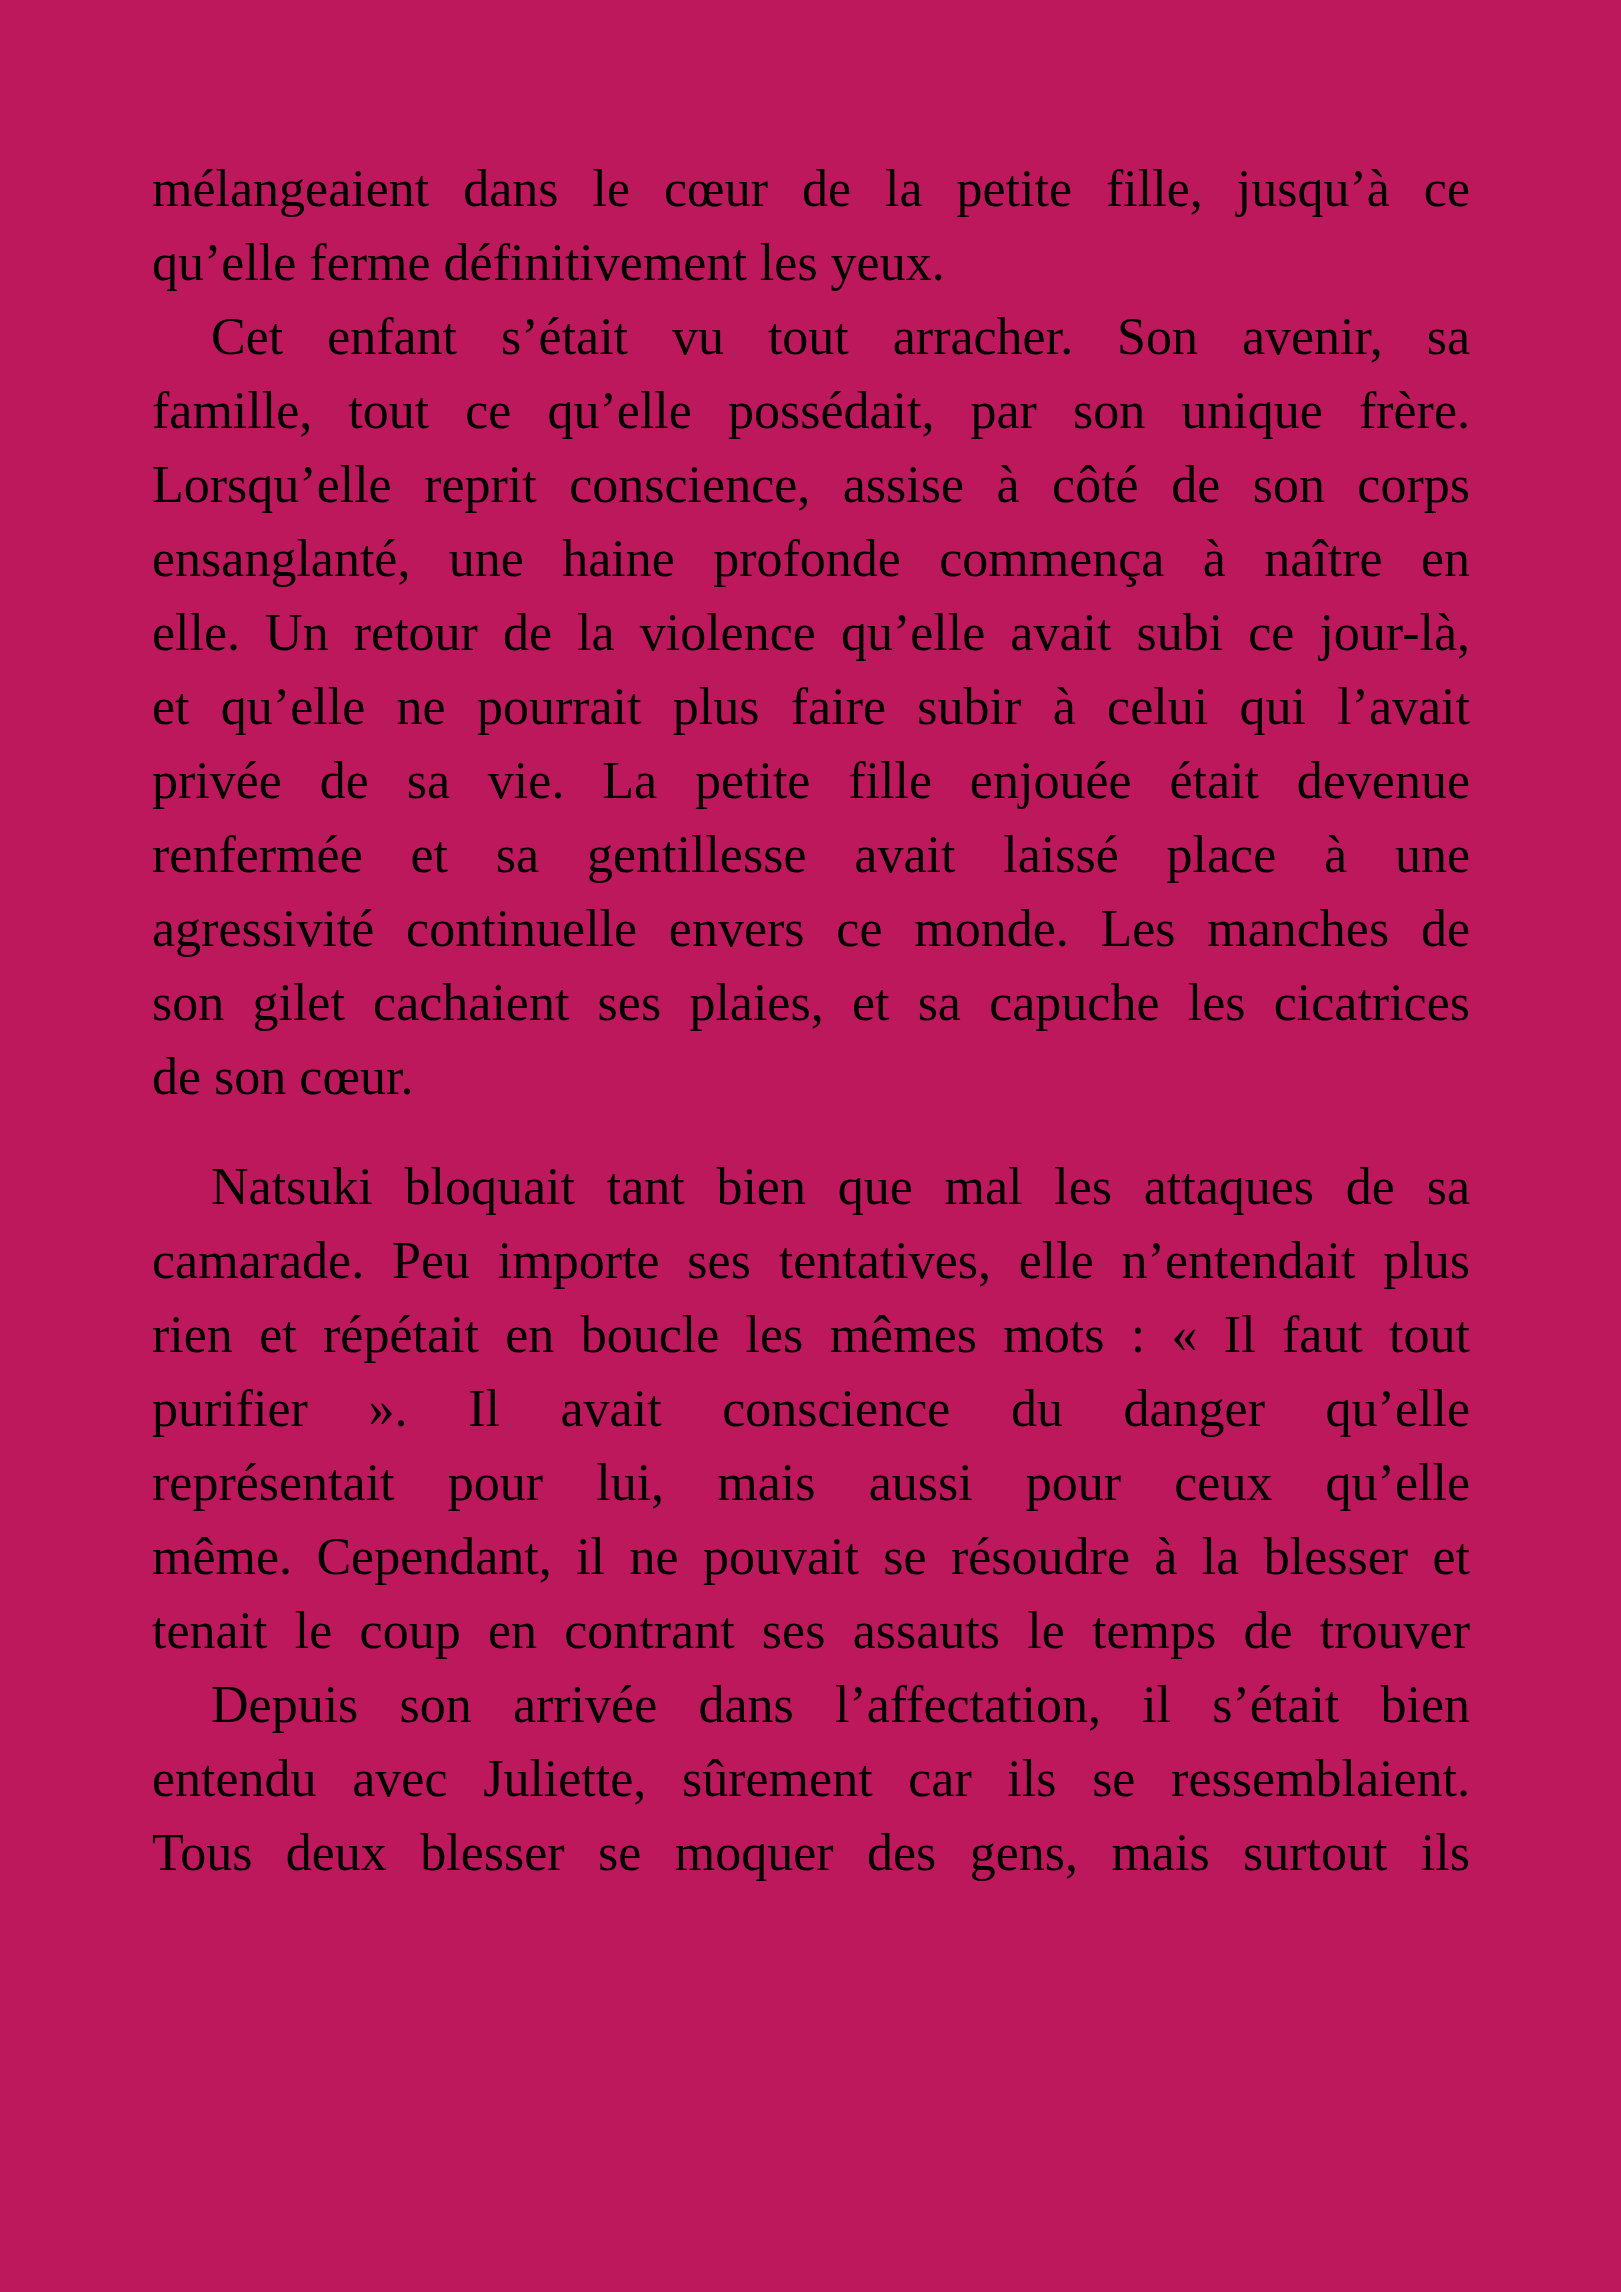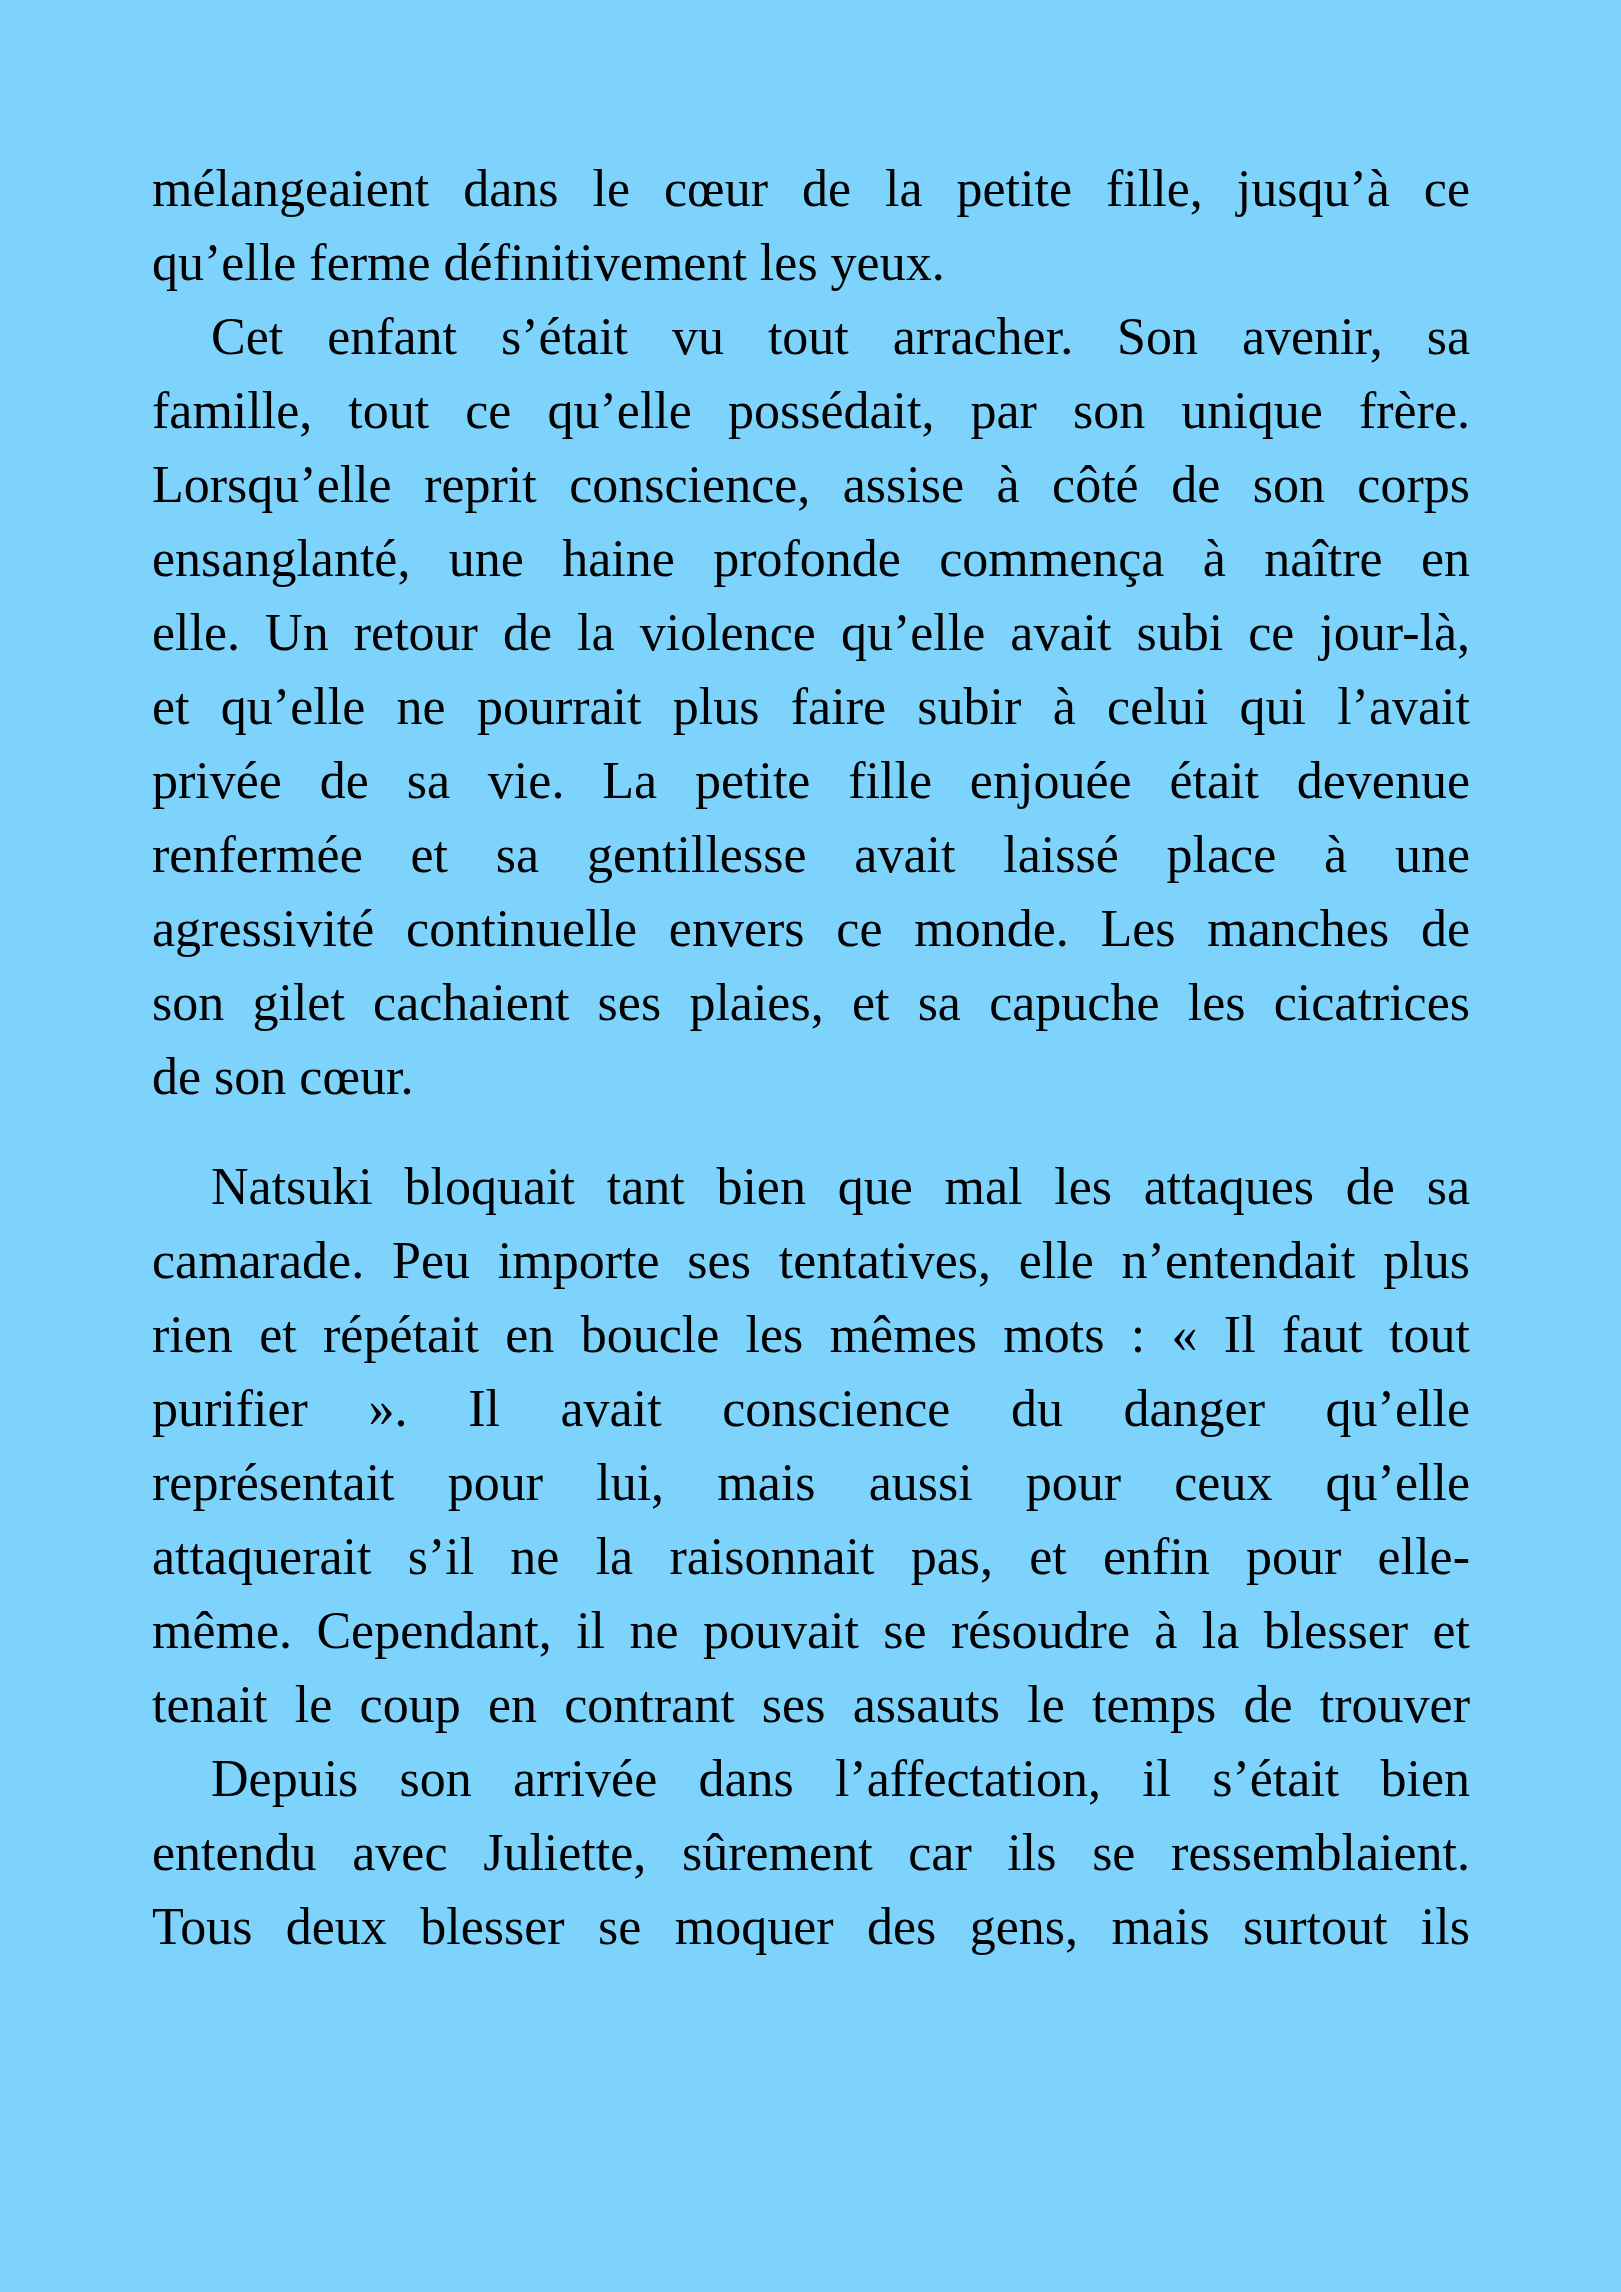--- a/index.html
+++ b/index.html
@@ -9,21 +9,21 @@
   body {
     width: 1621px;
     height: 2293px;
     background: #ffffff;
     overflow: hidden;
   }
   .page {
     box-sizing: border-box;
     width: 1621px;
     height: 2293px;
-    background: #7dd3fc;
+    background: #be185d;
     padding: 152px 151px 0 152px;
   }
   .text-block {
     width: 1318px;
     color: #000000;
   }
   .paragraph {
     margin: 0;
     padding: 0;
   }
@@ -70,21 +70,20 @@
         <div class="line">agressivité continuelle envers ce monde. Les manches de</div>
         <div class="line">son gilet cachaient ses plaies, et sa capuche les cicatrices</div>
         <div class="line para-end">de son cœur.</div>
       </div>
       <div class="paragraph space-before">
         <div class="line indent">Natsuki bloquait tant bien que mal les attaques de sa</div>
         <div class="line">camarade. Peu importe ses tentatives, elle n’entendait plus</div>
         <div class="line">rien et répétait en boucle les mêmes mots : « Il faut tout</div>
         <div class="line">purifier ». Il avait conscience du danger qu’elle</div>
         <div class="line">représentait pour lui, mais aussi pour ceux qu’elle</div>
-        <div class="line">attaquerait s’il ne la raisonnait pas, et enfin pour elle-</div>
         <div class="line">même. Cependant, il ne pouvait se résoudre à la blesser et</div>
         <div class="line">tenait le coup en contrant ses assauts le temps de trouver</div>
       </div>
       <div class="paragraph">
         <div class="line indent">Depuis son arrivée dans l’affectation, il s’était bien</div>
         <div class="line">entendu avec Juliette, sûrement car ils se ressemblaient.</div>
         <div class="line">Tous deux blesser se moquer des gens, mais surtout ils</div>
       </div>
     </div>
 </div>

